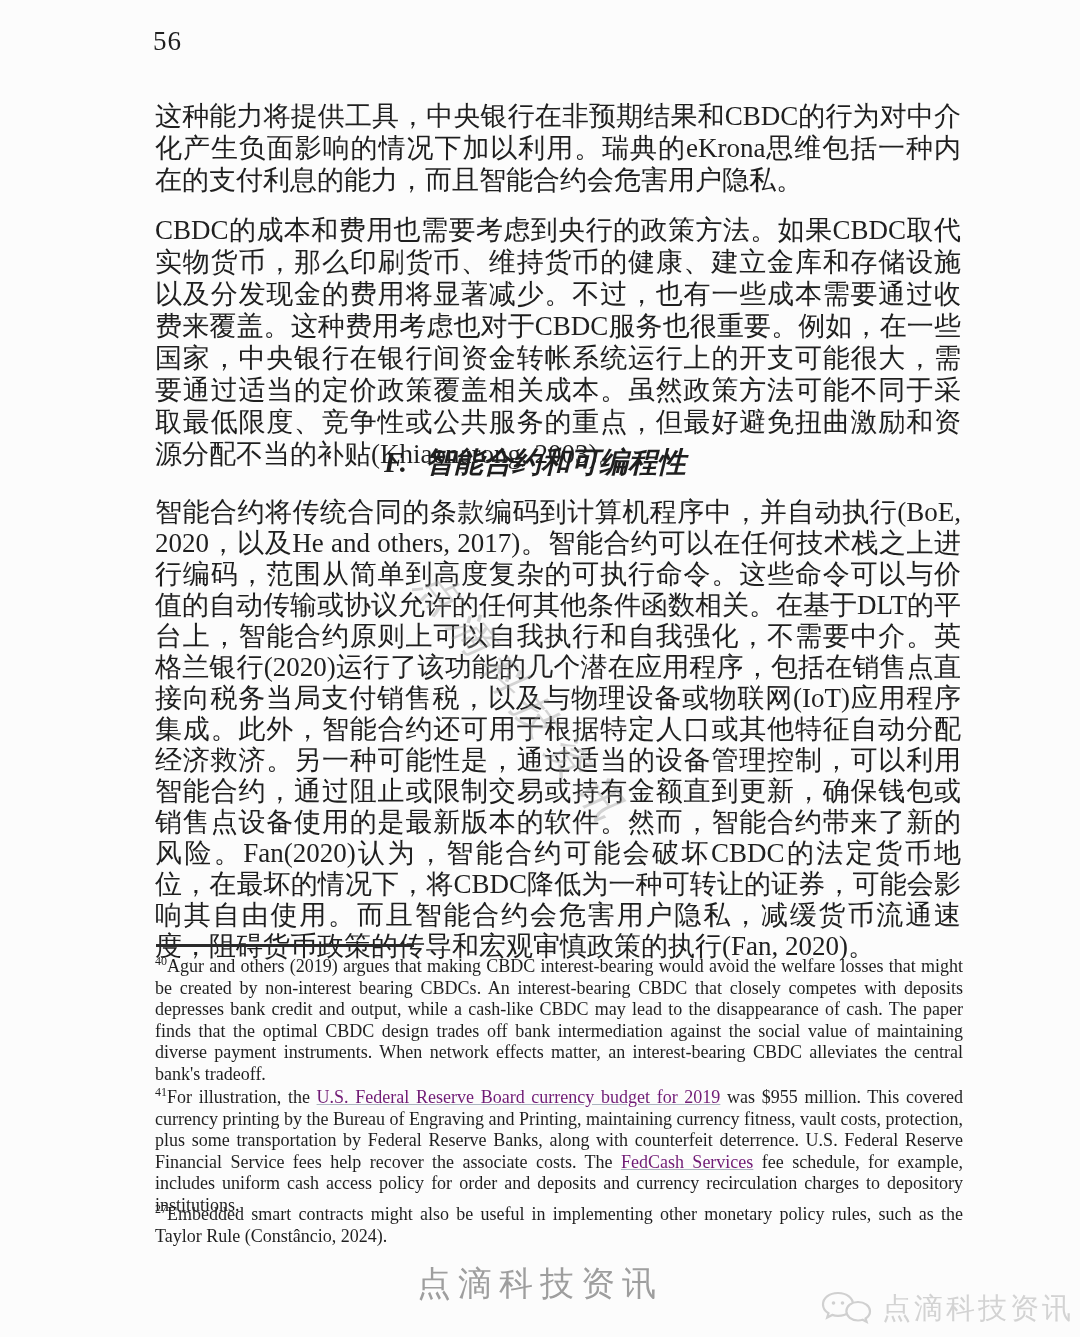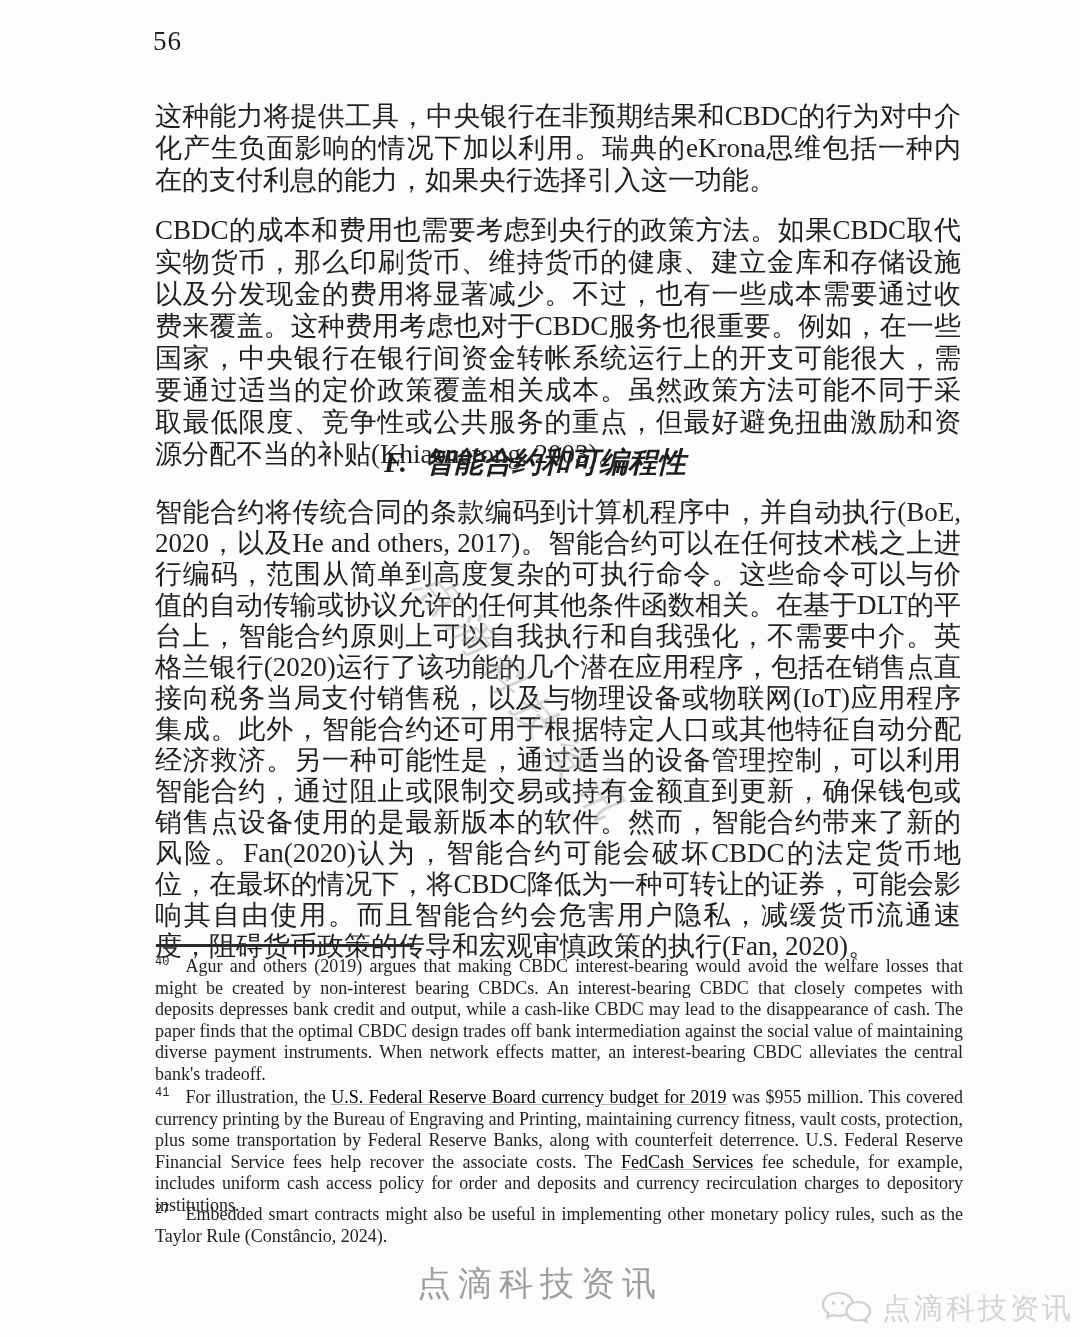--- a/index.html
+++ b/index.html
@@ -51,25 +51,24 @@
     line-height: 21.5px;
     text-align: justify;
   }
   #fn40 { top: 956px; }
   #fn41 { top: 1087px; }
   #fn42 { top: 1204px; }
   .footnote sup {
     font-size: 12px;
     vertical-align: super;
     line-height: 0;
-    margin-right: 16px;
-    font-family: Liberation Mono, monospace;
+    margin-right: 0;
   }
   .footnote a {
-    color: #000000;
+    color: #701a75;
     text-decoration: underline;
     text-decoration-color: #aab4bf;
     cursor: pointer;
   }
   .watermark-diagonal {
     position: absolute;
     left: 448px; top: 558px;
     transform: rotate(52deg);
     transform-origin: top left;
     font-size: 42px;
@@ -100,21 +99,21 @@
   }
   .corner-logo svg { display: block; }
 </style>
 </head>
 <body>
 
 <div>
 
   <div class="page-number">56</div>
 
-  <p id="par1" class="body-par">这种能力将提供工具，中央银行在非预期结果和CBDC的行为对中介化产生负面影响的情况下加以利用。瑞典的eKrona思维包括一种内在的支付利息的能力，如果央行选择引入这一功能。</p>
+  <p id="par1" class="body-par">这种能力将提供工具，中央银行在非预期结果和CBDC的行为对中介化产生负面影响的情况下加以利用。瑞典的eKrona思维包括一种内在的支付利息的能力，而且智能合约会危害用户隐私。</p>
 
   <p id="par2" class="body-par">CBDC的成本和费用也需要考虑到央行的政策方法。如果CBDC取代实物货币，那么印刷货币、维持货币的健康、建立金库和存储设施以及分发现金的费用将显著减少。不过，也有一些成本需要通过收费来覆盖。这种费用考虑也对于CBDC服务也很重要。例如，在一些国家，中央银行在银行间资金转帐系统运行上的开支可能很大，需要通过适当的定价政策覆盖相关成本。虽然政策方法可能不同于采取最低限度、竞争性或公共服务的重点，但最好避免扭曲激励和资源分配不当的补贴(Khiaonarong, 2003)。</p>
 
   <div class="section-heading">
     <span class="heading-letter">F.</span><span>智能合约和可编程性</span>
   </div>
 
   <p id="par3" class="body-par">智能合约将传统合同的条款编码到计算机程序中，并自动执行(BoE, 2020，以及He and others, 2017)。智能合约可以在任何技术栈之上进行编码，范围从简单到高度复杂的可执行命令。这些命令可以与价值的自动传输或协议允许的任何其他条件函数相关。在基于DLT的平台上，智能合约原则上可以自我执行和自我强化，不需要中介。英格兰银行(2020)运行了该功能的几个潜在应用程序，包括在销售点直接向税务当局支付销售税，以及与物理设备或物联网(IoT)应用程序集成。此外，智能合约还可用于根据特定人口或其他特征自动分配经济救济。另一种可能性是，通过适当的设备管理控制，可以利用智能合约，通过阻止或限制交易或持有金额直到更新，确保钱包或销售点设备使用的是最新版本的软件。然而，智能合约带来了新的风险。Fan(2020)认为，智能合约可能会破坏CBDC的法定货币地位，在最坏的情况下，将CBDC降低为一种可转让的证券，可能会影响其自由使用。而且智能合约会危害用户隐私，减缓货币流通速度，阻碍货币政策的传导和宏观审慎政策的执行(Fan, 2020)。</p>
 
   <div class="footnote-rule"></div>

